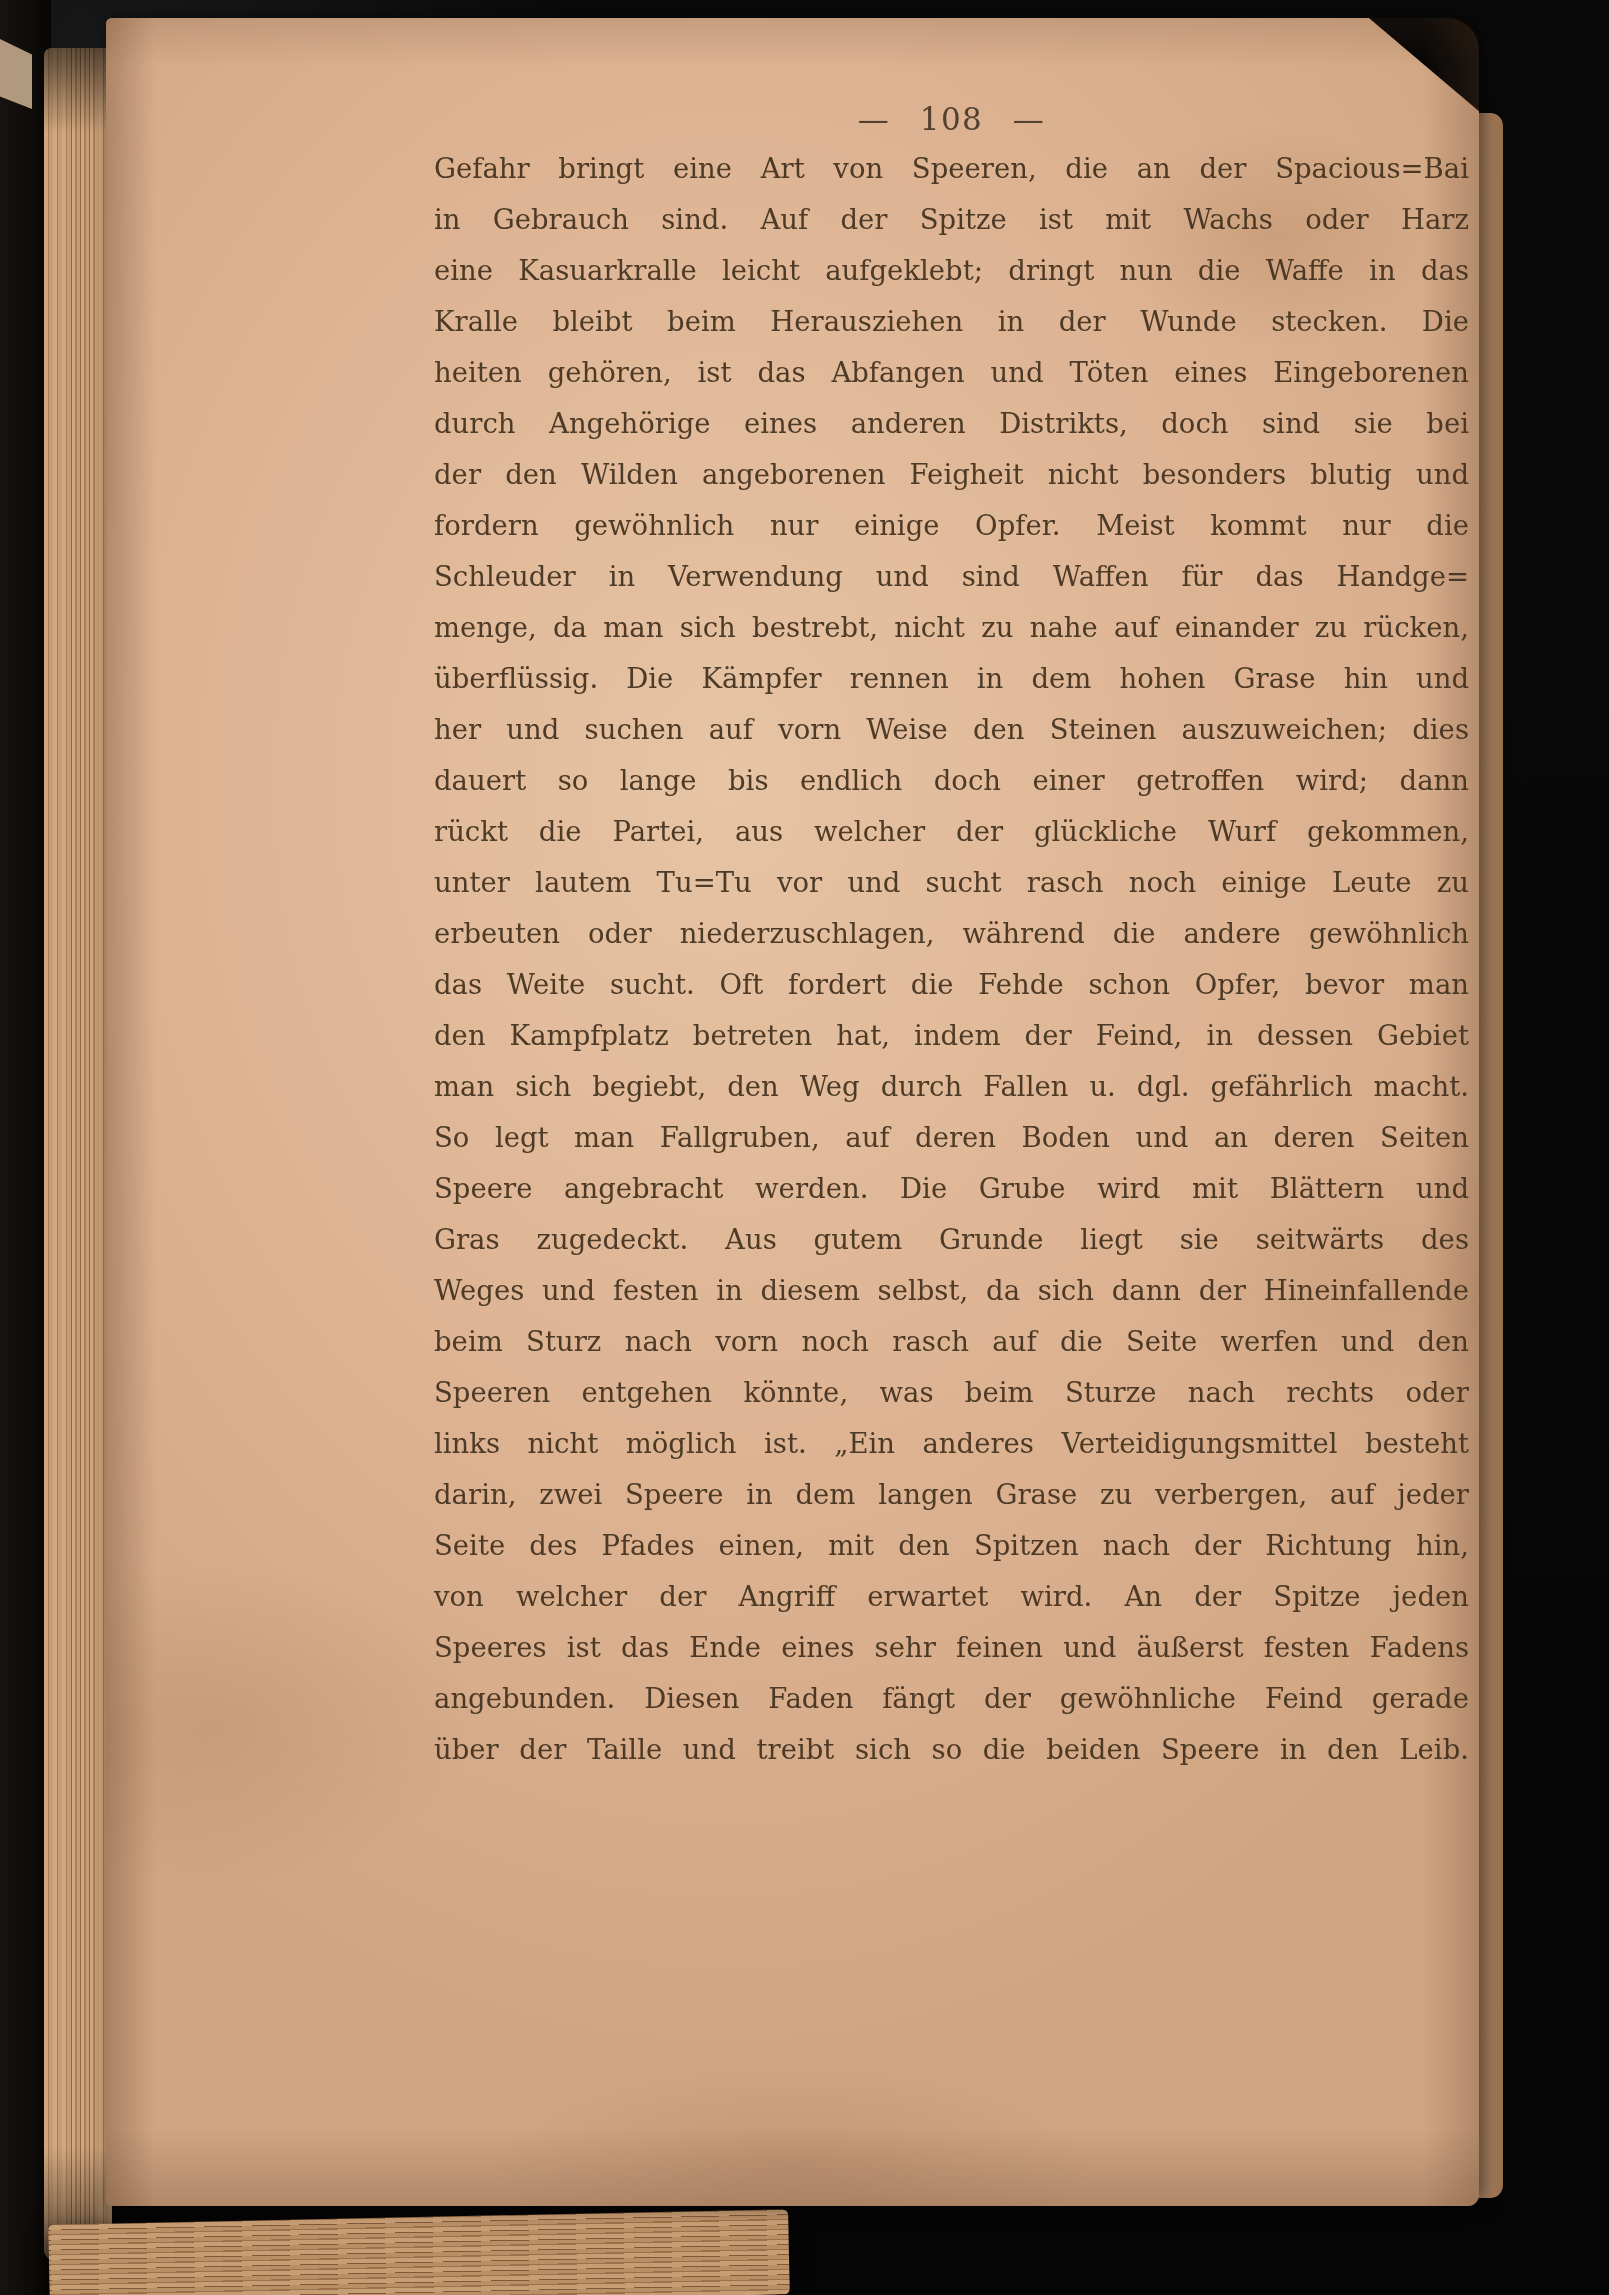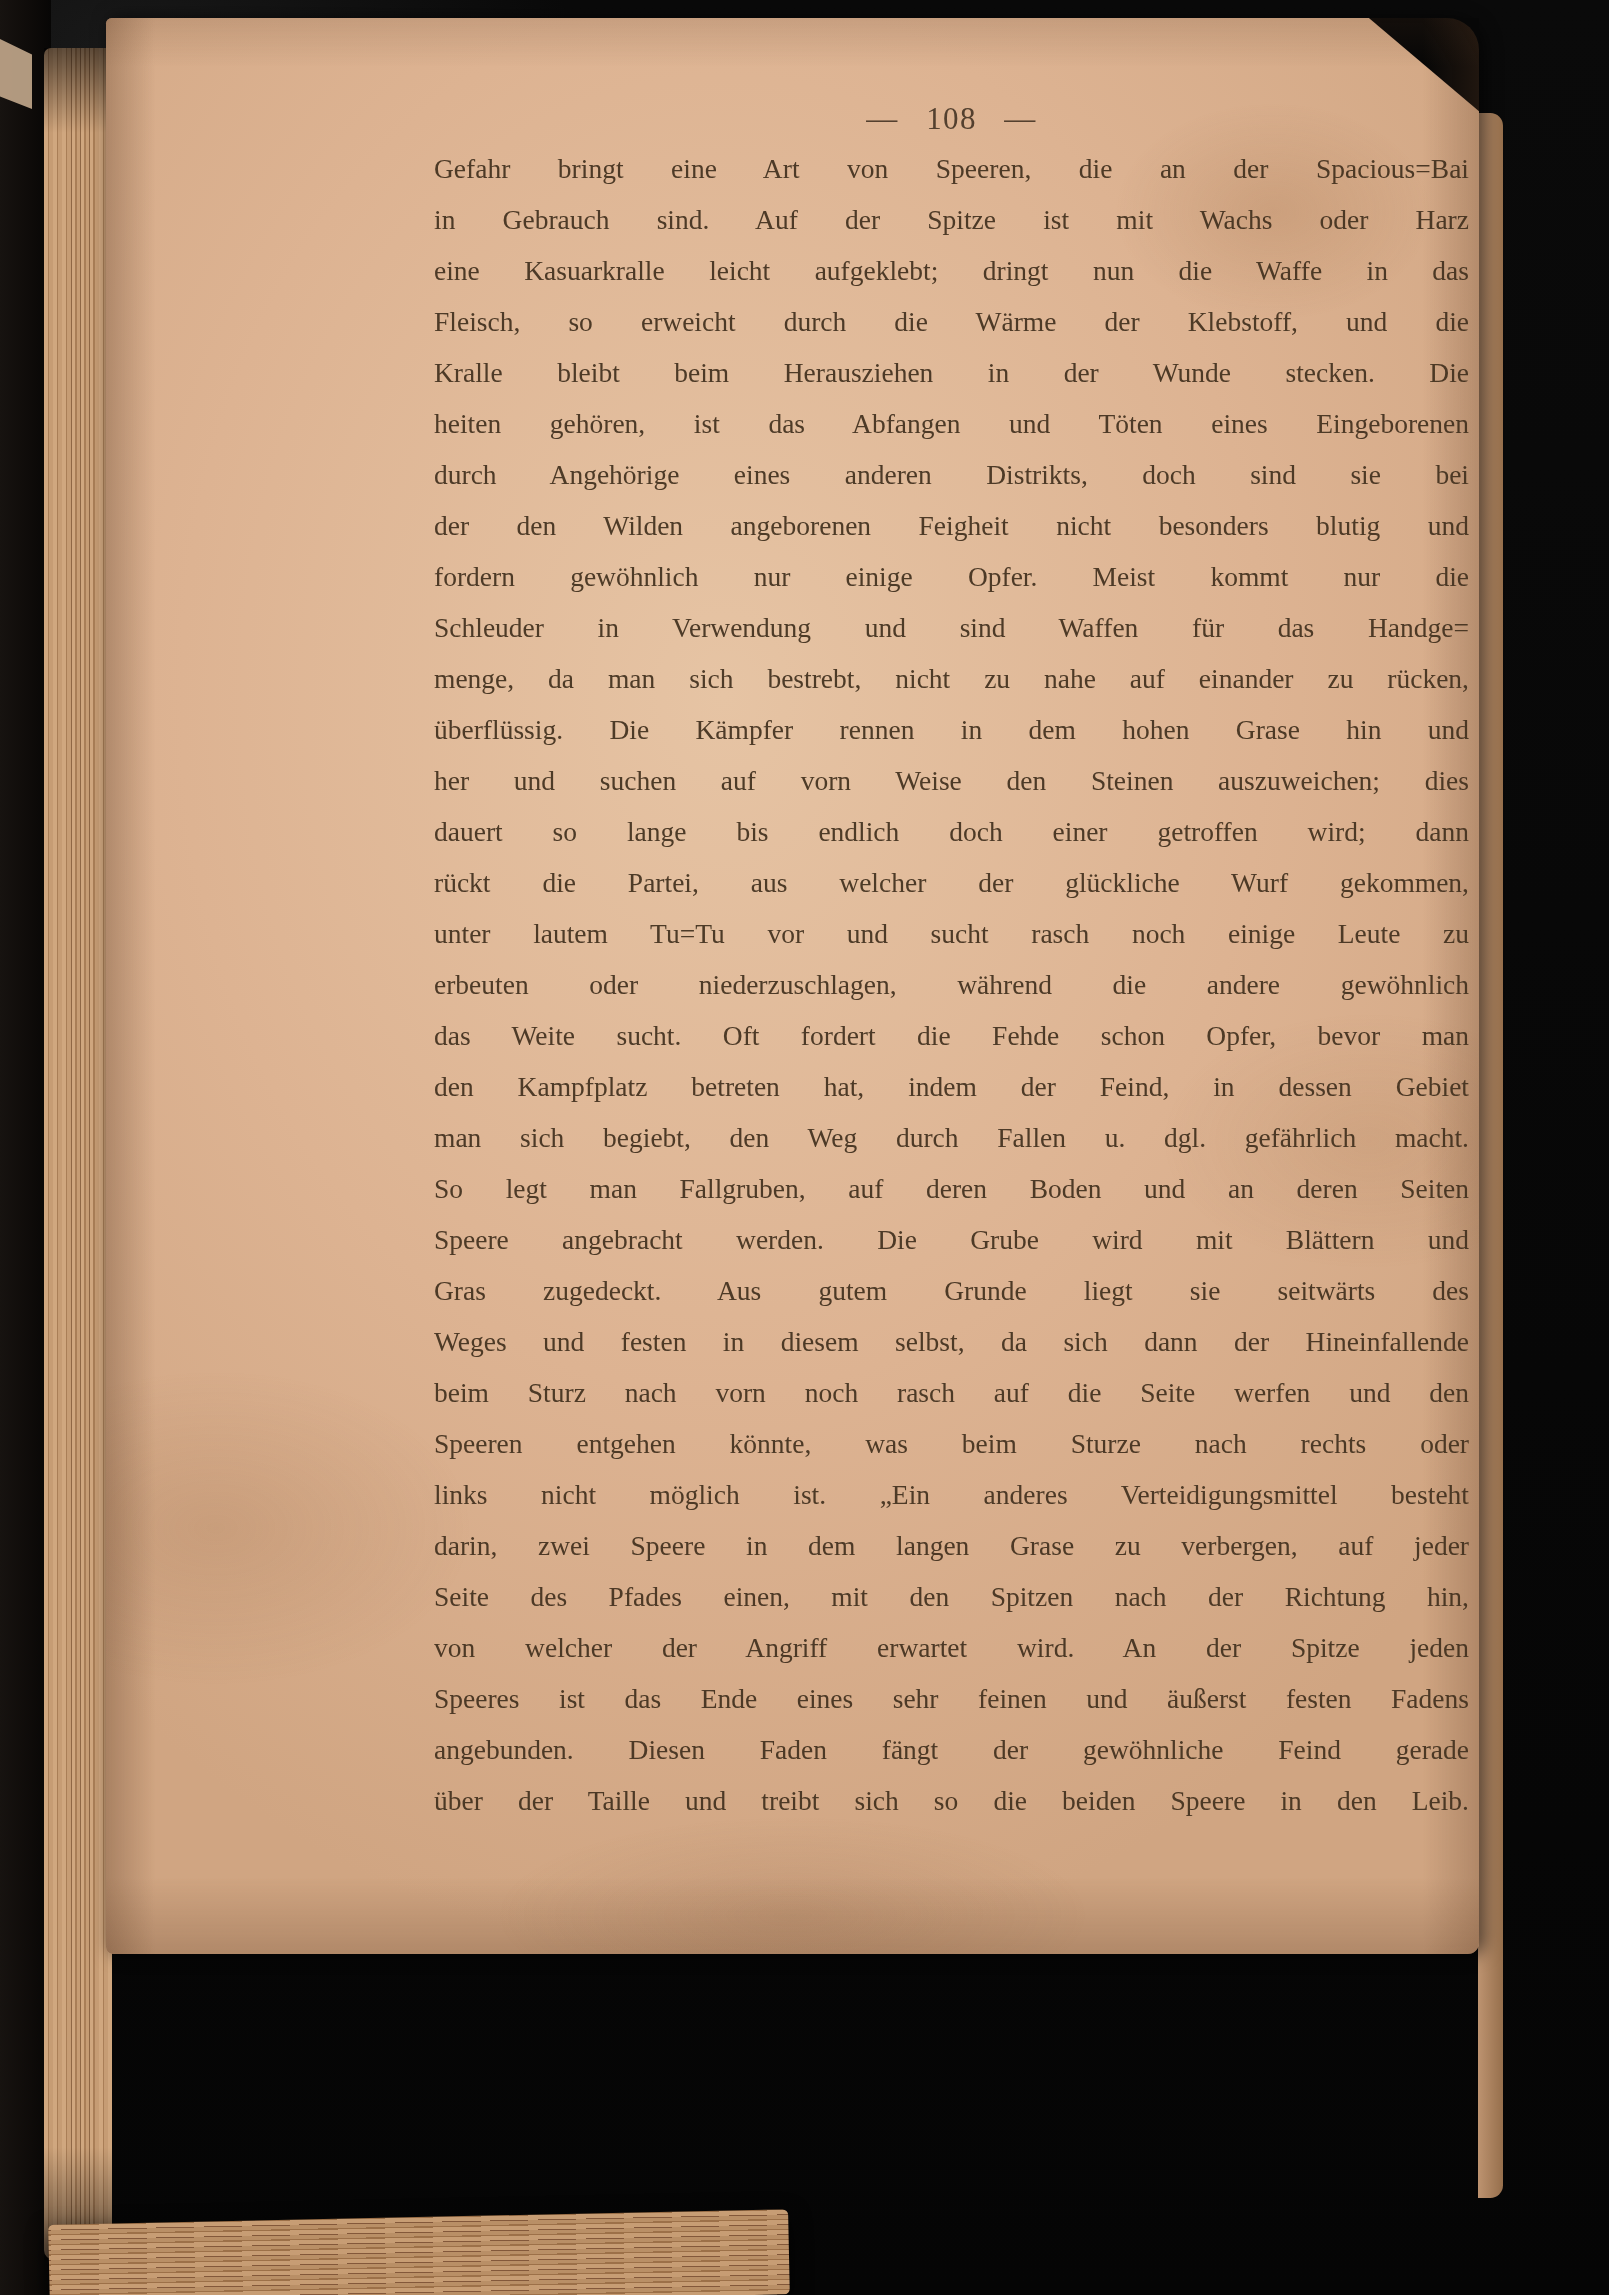--- a/index.html
+++ b/index.html
@@ -75,26 +75,25 @@
     left: 1478px; top: 113px;
     width: 25px; height: 2085px;
     border-radius: 0 12.7px 12.7px 0;
     background: linear-gradient(90deg, #bd9370, #966f4c);
   }
 
   
   .page {
     position: absolute;
     left: 106px; top: 17.6px;
-    width: 1373px; height: 1936px;
+    width: 1373px; height: 2188px;
     border-radius: 5.6px 32px 11.3px 7px;
     background:
       radial-gradient(ellipse 986px 1268px at 45% 35%, #e6c4a4 0%, #ddb392 55%, #d0a582 100%);
     box-shadow: 4.2px 0 17px rgba(0,0,0,.6);
-    font-family: Liberation Serif, serif;
   }
   .page::before {
     content: "";
     position: absolute; inset: 0;
     border-radius: inherit;
     pointer-events: none;
     background:
       radial-gradient(ellipse 225px 155px at 85% 10%, rgba(150,100,60,.20), transparent 70%),
       radial-gradient(ellipse 366px 225px at 8% 78%, rgba(140,95,60,.16), transparent 70%),
       radial-gradient(ellipse 296px 183px at 92% 58%, rgba(150,100,60,.13), transparent 70%),
@@ -164,21 +163,20 @@
   <div class="page-stack-bottom"></div>
   <div class="page-edge-right"></div>
 
   <div class="page">
     <div class="corner-tear"></div>
     <div class="page-header">— 108 —</div>
     <div class="text-block">
         <div class="text-line">Gefahr bringt eine Art von Speeren, die an der Spacious=Bai</div>
         <div class="text-line">in Gebrauch sind. Auf der Spitze ist mit Wachs oder Harz</div>
         <div class="text-line">eine Kasuarkralle leicht aufgeklebt; dringt nun die Waffe in das</div>
-        <div class="text-line">Fleisch, so erweicht durch die Wärme der Klebstoff, und die</div>
         <div class="text-line">Kralle bleibt beim Herausziehen in der Wunde stecken. Die</div>
         <div class="text-line">heiten gehören, ist das Abfangen und Töten eines Eingeborenen</div>
         <div class="text-line">durch Angehörige eines anderen Distrikts, doch sind sie bei</div>
         <div class="text-line">der den Wilden angeborenen Feigheit nicht besonders blutig und</div>
         <div class="text-line">fordern gewöhnlich nur einige Opfer. Meist kommt nur die</div>
         <div class="text-line">Schleuder in Verwendung und sind Waffen für das Handge=</div>
         <div class="text-line">menge, da man sich bestrebt, nicht zu nahe auf einander zu rücken,</div>
         <div class="text-line">überflüssig. Die Kämpfer rennen in dem hohen Grase hin und</div>
         <div class="text-line">her und suchen auf vorn Weise den Steinen auszuweichen; dies</div>
         <div class="text-line">dauert so lange bis endlich doch einer getroffen wird; dann</div>

